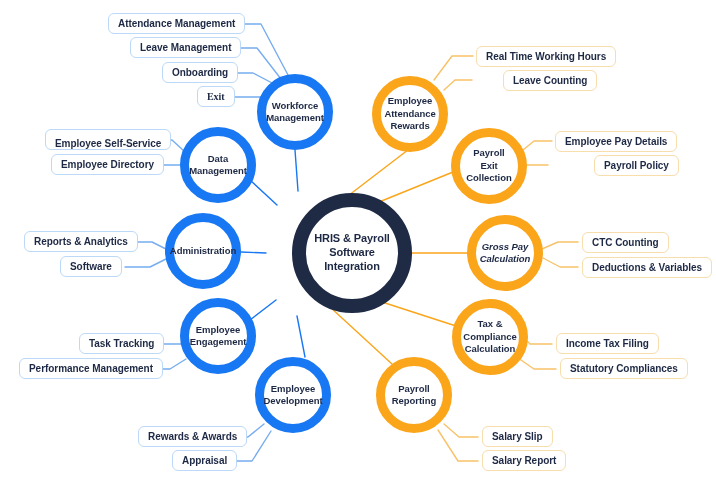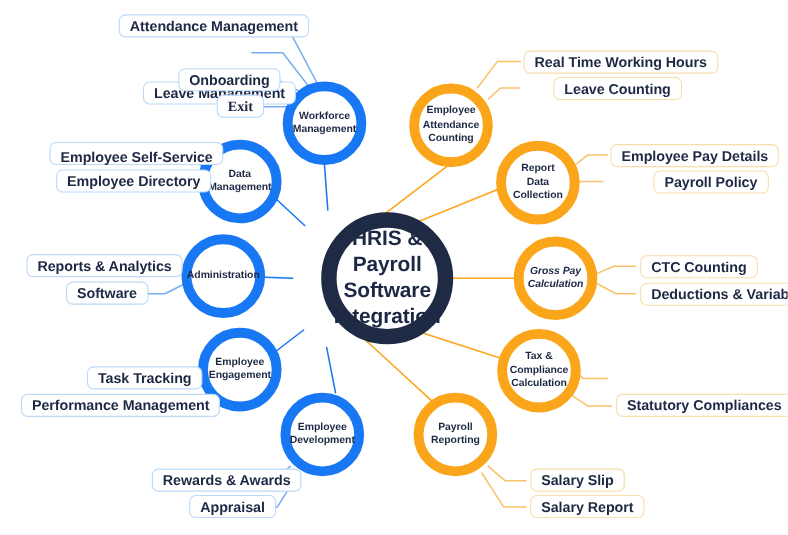--- a/index.html
+++ b/index.html
@@ -36,21 +36,21 @@
     box-sizing: border-box;
     border-radius: 50%;
     background: #ffffff;
     display: flex;
     align-items: center;
     justify-content: center;
     text-align: center;
     z-index: 5;
   }
   .hub-label {
-    font-size: 19px;
+    font-size: 11px;
     font-weight: bold;
     line-height: 1.25;
     color: #1d2844;
     letter-spacing: -0.1px;
   }
   
   .ring {
     position: absolute;
     box-sizing: border-box;
     border-radius: 50%;
@@ -77,21 +77,21 @@
     border-radius: 6px;
     display: flex;
     align-items: center;
     justify-content: center;
     height: 21px;
     padding: 0 9px;
     white-space: nowrap;
     z-index: 6;
   }
   .chip-label {
-    font-size: 13px;
+    font-size: 10px;
     font-weight: bold;
     color: #1d2844;
     line-height: 1;
     letter-spacing: -0.05px;
   }
   .chip.blue  { border: 1.2px solid #bcd9f7; }
   .chip.orange{ border: 1.2px solid #f8ddad; }
 </style>
 </head>
 <body>
@@ -210,27 +210,27 @@
     <div>
       <div class="ring-label">Employee</div>
       <div class="ring-label">Development</div>
     </div>
   </div>
 
   <div class="ring" style="left:372px; top:76px; width:76px; height:76px; border:9px solid #FAA51A;">
     <div>
       <div class="ring-label">Employee</div>
       <div class="ring-label">Attendance</div>
-      <div class="ring-label">Counting</div>
+      <div class="ring-label">Rewards</div>
     </div>
   </div>
 
   <div class="ring" style="left:451px; top:128px; width:76px; height:76px; border:9px solid #FAA51A;">
     <div>
-      <div class="ring-label">Report Data</div>
+      <div class="ring-label">Payroll Exit</div>
       <div class="ring-label">Collection</div>
     </div>
   </div>
 
   <div class="ring" style="left:467px; top:215px; width:76px; height:76px; border:9px solid #FAA51A;font-style:italic;">
     <div>
       <div class="ring-label">Gross Pay</div>
       <div class="ring-label">Calculation</div>
     </div>
   </div>
@@ -246,21 +246,21 @@
   <div class="ring" style="left:376px; top:357px; width:76px; height:76px; border:9px solid #FAA51A;">
     <div>
       <div class="ring-label">Payroll</div>
       <div class="ring-label">Reporting</div>
     </div>
   </div>
 
   <div class="chip blue" style="left:108px; top:13px;">
     <span class="chip-label">Attendance Management</span>
   </div>
-  <div class="chip blue" style="left:130px; top:37px;margin-top:37px;">
+  <div class="chip blue" style="left:130px; top:37px;">
     <span class="chip-label">Leave Management</span>
   </div>
   <div class="chip blue" style="left:162px; top:62px;">
     <span class="chip-label">Onboarding</span>
   </div>
   <div class="chip blue" style="left:197px; top:86px;font-family:Liberation Serif, serif;">
     <span class="chip-label">Exit</span>
   </div>
 
   <div class="chip blue" style="left:45px; top:129px;align-items:flex-end;">
@@ -305,20 +305,23 @@
     <span class="chip-label">Payroll Policy</span>
   </div>
 
   <div class="chip orange" style="left:582px; top:232px;">
     <span class="chip-label">CTC Counting</span>
   </div>
   <div class="chip orange" style="left:582px; top:257px;">
     <span class="chip-label">Deductions &amp; Variables</span>
   </div>
 
+  <div class="chip orange" style="left:556px; top:333px;">
+    <span class="chip-label">Income Tax Filing</span>
+  </div>
   <div class="chip orange" style="left:560px; top:358px;">
     <span class="chip-label">Statutory Compliances</span>
   </div>
 
   <div class="chip orange" style="left:482px; top:426px;">
     <span class="chip-label">Salary Slip</span>
   </div>
   <div class="chip orange" style="left:482px; top:450px;">
     <span class="chip-label">Salary Report</span>
   </div>

